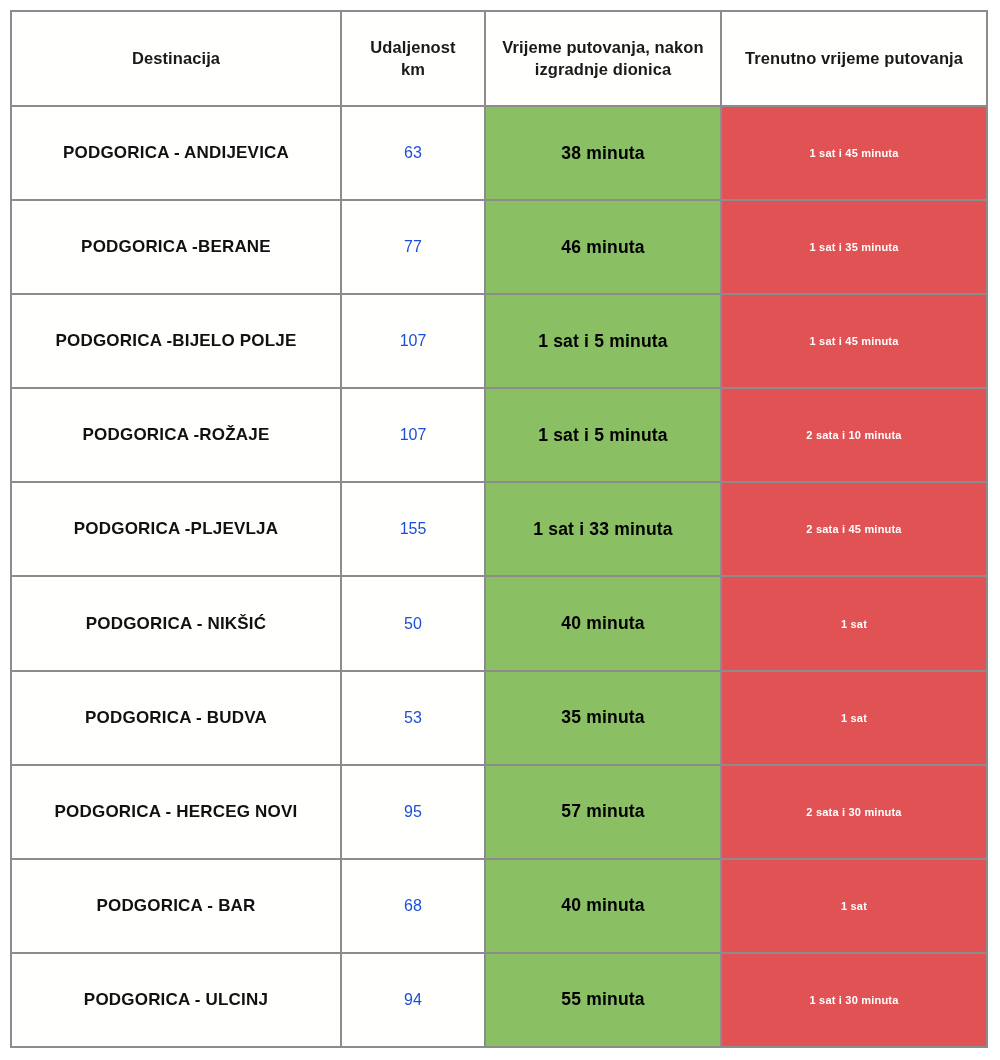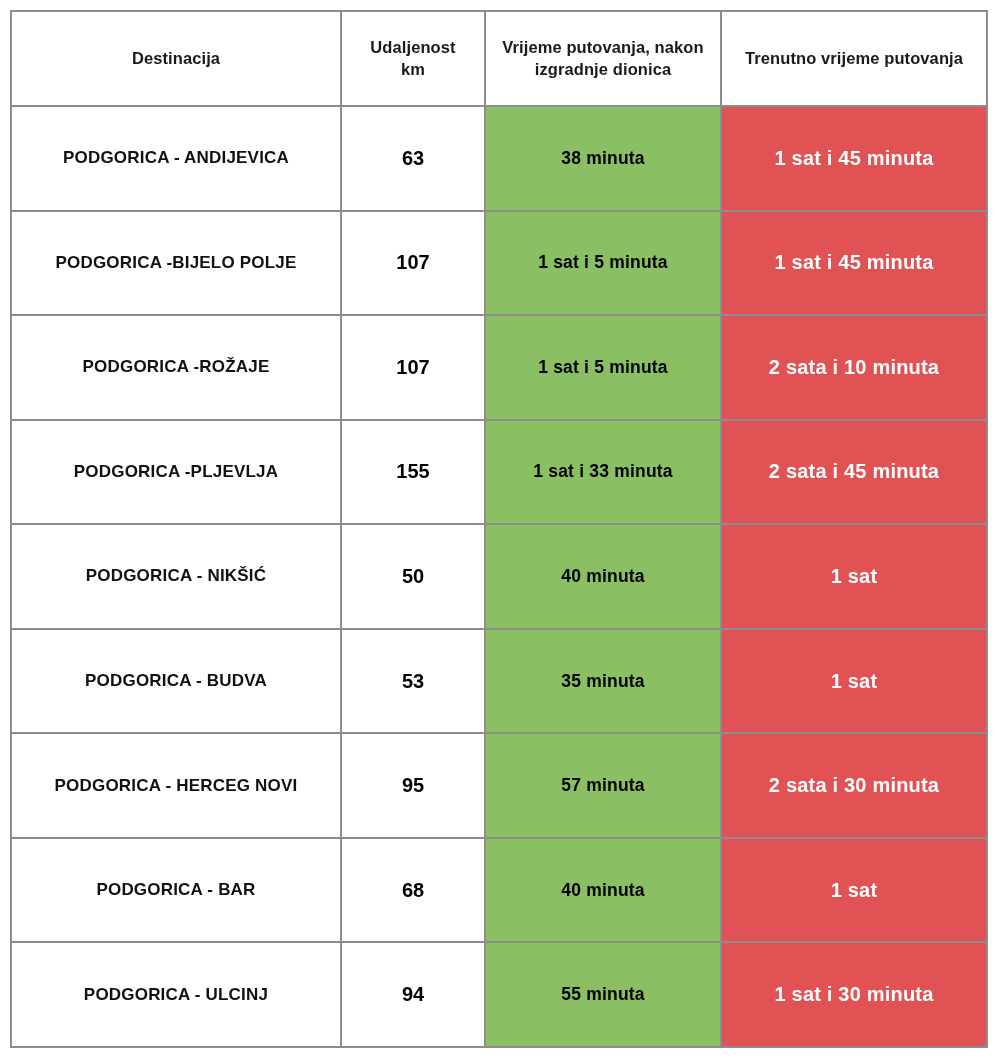--- a/index.html
+++ b/index.html
@@ -69,37 +69,37 @@
   td.cell-dest {
     background: #fffffe;
     color: #111111;
     font-size: 17px;
     font-weight: bold;
     letter-spacing: 0.2px;
   }
 
   td.cell-dist {
     background: #fffffe;
-    color: #000000;
-    font-size: 20px;
-    font-weight: bold;
+    color: #1d4ed8;
+    font-size: 16px;
+    font-weight: normal;
   }
 
   td.cell-new {
     background: #8abf63;
     color: #000000;
     font-size: 17.5px;
     font-weight: bold;
     letter-spacing: 0.2px;
   }
 
   td.cell-cur {
     background: #e05254;
     color: #ffffff;
-    font-size: 20px;
+    font-size: 11px;
     font-weight: bold;
     letter-spacing: 0.2px;
     margin-left: 16px;
   }
 
   .hdr-line { display: block; }
 </style>
 </head>
 <body>
 
@@ -129,20 +129,26 @@
             <span class="hdr-line">Trenutno vrijeme putovanja</span>
           </th>
         </tr>
       </thead>
       <tbody>
         <tr class="data-row">
           <td class="cell-dest">PODGORICA - ANDIJEVICA</td>
           <td class="cell-dist">63</td>
           <td class="cell-new">38 minuta</td>
           <td class="cell-cur">1 sat i 45 minuta</td>
+        </tr>
+        <tr class="data-row">
+          <td class="cell-dest">PODGORICA -BERANE</td>
+          <td class="cell-dist">77</td>
+          <td class="cell-new">46 minuta</td>
+          <td class="cell-cur">1 sat i 35 minuta</td>
         </tr>
         <tr class="data-row">
           <td class="cell-dest">PODGORICA -BIJELO POLJE</td>
           <td class="cell-dist">107</td>
           <td class="cell-new">1 sat i 5 minuta</td>
           <td class="cell-cur">1 sat i 45 minuta</td>
         </tr>
         <tr class="data-row">
           <td class="cell-dest">PODGORICA -ROŽAJE</td>
           <td class="cell-dist">107</td>

